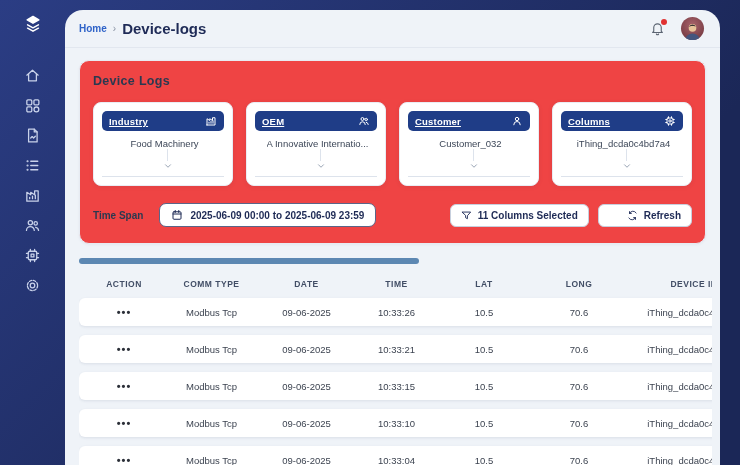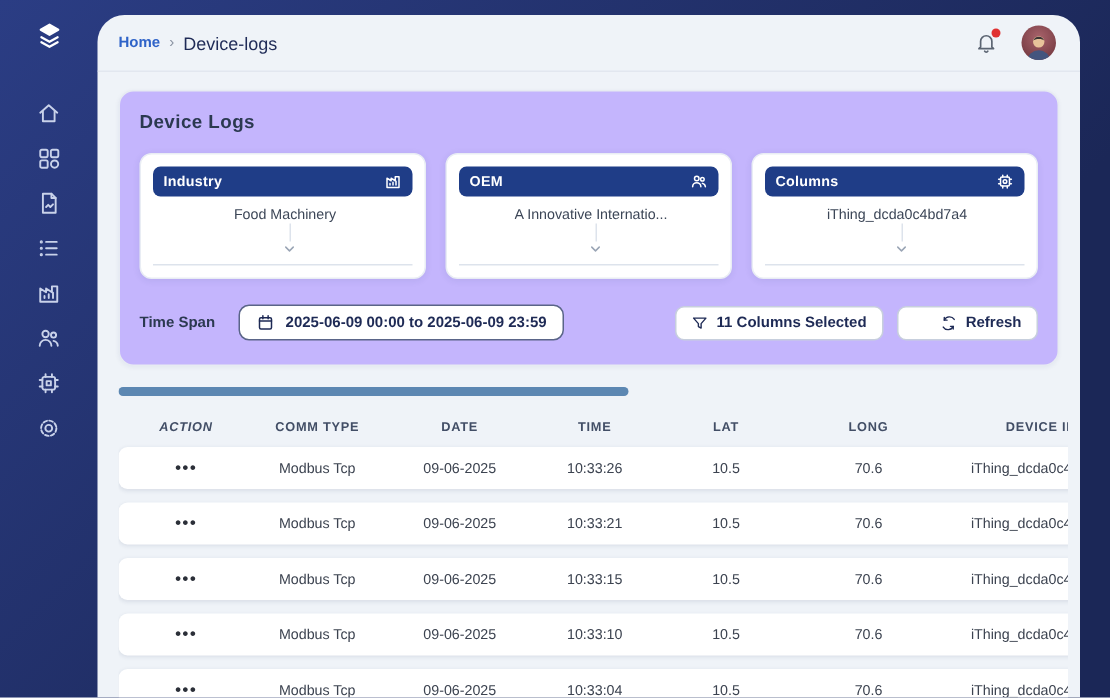--- a/index.html
+++ b/index.html
@@ -22,40 +22,40 @@
 
   
   .panel{ position:absolute; left:65px; top:10px; right:20px; bottom:0;
     background:#eff3f8; border-radius:18px 18px 0 0; overflow:hidden; }
 
   
   .topbar{ height:38px; display:flex; align-items:center; padding:0 16px 0 14px;
     border-bottom:1px solid #e2e7ef; }
   .crumb-home{ font-size:10px; font-weight:bold; color:#2f63c8; cursor:pointer; }
   .crumb-sep{ font-size:10px; color:#8a93a3; margin:0 6px; }
-  .crumb-cur{ font-size:12px; font-weight:normal; color:#1f2b57; }
+  .crumb-cur{ font-size:15px; font-weight:bold; color:#1f2b57; }
   .topbar-spacer{ flex:1; }
   .bell{ position:relative; color:#5b6472; cursor:pointer; margin-right:16px; }
   .bell-dot{ position:absolute; top:-2px; right:-2px; width:6px; height:6px; border-radius:50%;
     background:#e03131; }
   .avatar{ width:23px; height:23px; border-radius:50%; overflow:hidden; cursor:pointer;
     background:radial-gradient(circle at 50% 35%, #a8636b 0%, #7d4048 70%);
     display:flex; align-items:flex-end; justify-content:center; }
 
   
-  .main-card{ margin:12px 14px 0; background:#c4b5fd; border:1px solid #e7ebf2;
+  .main-card{ margin:12px 14px 0; background:#ef4444; border:1px solid #e7ebf2;
     border-radius:10px; padding:13px 13px 16px; box-shadow:0 1px 3px rgba(25,45,90,.05); }
   .page-title{ font-size:12.5px; font-weight:bold; color:#2b3950; letter-spacing:.3px;
     margin-bottom:14px; }
 
   .filters{ display:flex; gap:13px; }
   .filter-card{ flex:1; border:1px solid #e9edf4; border-radius:8px; padding:8px;
     box-shadow:0 1px 5px rgba(25,45,90,.08); background:#fff; min-width:0; }
   .filter-head{ background:#1f3d87; color:#fff; border-radius:5px; padding:4px 7px;
-    display:flex; align-items:center; justify-content:space-between; }
+    display:flex; align-items:center; justify-content:space-between;text-decoration:underline; }
   .filter-label{ font-size:9.5px; font-weight:bold; letter-spacing:.2px; }
   .filter-head .fh-icon{ color:#fff; }
   .filter-select{ display:flex; align-items:center; padding:7px 2px 5px 5px;
     border-bottom:1px solid #dde3ec; cursor:pointer;flex-direction:column; }
   .filter-value{ flex:1; font-size:9.5px; color:#3c4657; white-space:nowrap;
     overflow:hidden; text-overflow:ellipsis; }
   .filter-div{ width:1px; height:12px; background:#dde3ec; margin:0 0 0 6px; }
   .chev{ color:#9aa5b5; padding-left:6px; }
 
   .timespan-row{ margin-top:17px; display:flex; align-items:center; }
@@ -73,21 +73,21 @@
   .table-zone{ margin:14px 8px 0 14px; overflow:hidden; }
   .hscroll{ width:340px; height:6px; border-radius:4px; background:#5c87b2;
     margin:0 0 10px 0; cursor:pointer; }
   .thead{ display:flex; width:685px; padding:5px 0 9px; }
   .th{ font-size:8.5px; font-weight:bold; letter-spacing:.5px; color:#424e66;
     text-align:center; text-transform:uppercase; cursor:pointer; }
   .tr{ display:flex; width:685px; height:28px; align-items:center; background:#fff;
     border-radius:6px; margin-bottom:9px; box-shadow:0 1px 3px rgba(25,45,90,.10); }
   .td{ font-size:9.5px; color:#3c4350; text-align:center; white-space:nowrap; overflow:hidden; }
   .dots{ font-size:11px; font-weight:bold; letter-spacing:1px; color:#2b2f38; cursor:pointer; }
-  .c0{ width:90px; flex:none;font-style:italic; } .c1{ width:85px; flex:none; } .c2{ width:105px; flex:none; }
+  .c0{ width:90px; flex:none; } .c1{ width:85px; flex:none; } .c2{ width:105px; flex:none; }
   .c3{ width:75px; flex:none; } .c4{ width:100px; flex:none; } .c5{ width:90px; flex:none; }
   .c6{ width:140px; flex:none; }
 </style>
 </head>
 <body>
 
 <nav class="sidebar">
   <div class="logo">
     <svg width="20" height="20" viewBox="0 0 24 24" fill="none" stroke="currentColor" stroke-width="1.8" stroke-linejoin="round" stroke-linecap="round">
       <path d="M12 3l7 4-7 4-7-4z" fill="#ffffff" stroke="#ffffff"></path>
@@ -220,20 +220,40 @@
           <span class="filter-value">A Innovative Internatio...</span>
           <span class="filter-div"></span>
           <span class="chev">
             <svg width="10" height="10" viewBox="0 0 24 24" fill="none" stroke="currentColor" stroke-width="2.4" stroke-linecap="round" stroke-linejoin="round">
                 <path d="M6 9l6 6 6-6"></path>
               </svg>
           </span>
         </div>
       </div>
 
+      <div class="filter-card">
+        <div class="filter-head">
+          <span class="filter-label">Customer</span>
+          <span class="fh-icon">
+            <svg width="12" height="12" viewBox="0 0 24 24" fill="none" stroke="currentColor" stroke-width="2" stroke-linecap="round" stroke-linejoin="round">
+                <circle cx="12" cy="8" r="3.4"></circle>
+                <path d="M5.5 19.5a6.5 6.5 0 0113 0"></path>
+              </svg>
+          </span>
+        </div>
+        <div class="filter-select">
+          <span class="filter-value">Customer_032</span>
+          <span class="filter-div"></span>
+          <span class="chev">
+            <svg width="10" height="10" viewBox="0 0 24 24" fill="none" stroke="currentColor" stroke-width="2.4" stroke-linecap="round" stroke-linejoin="round">
+                <path d="M6 9l6 6 6-6"></path>
+              </svg>
+          </span>
+        </div>
+      </div>
 
       <div class="filter-card">
         <div class="filter-head">
           <span class="filter-label">Columns</span>
           <span class="fh-icon">
             <svg width="12" height="12" viewBox="0 0 24 24" fill="none" stroke="currentColor" stroke-width="2" stroke-linecap="round" stroke-linejoin="round">
                 <rect x="6" y="6" width="12" height="12" rx="2"></rect>
                 <circle cx="12" cy="12" r="2.4"></circle>
                 <path d="M9 6V3.5M15 6V3.5M9 20.5V18M15 20.5V18M6 9H3.5M6 15H3.5M20.5 9H18M20.5 15H18"></path>
               </svg>

